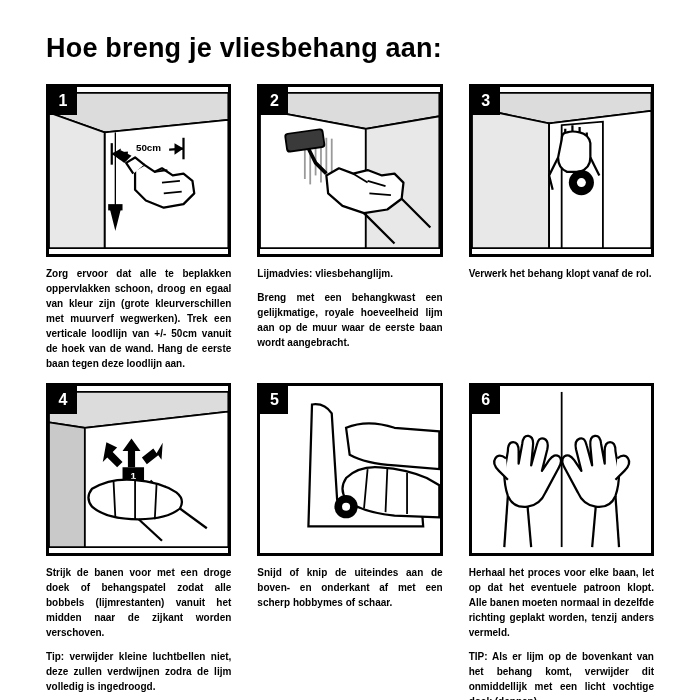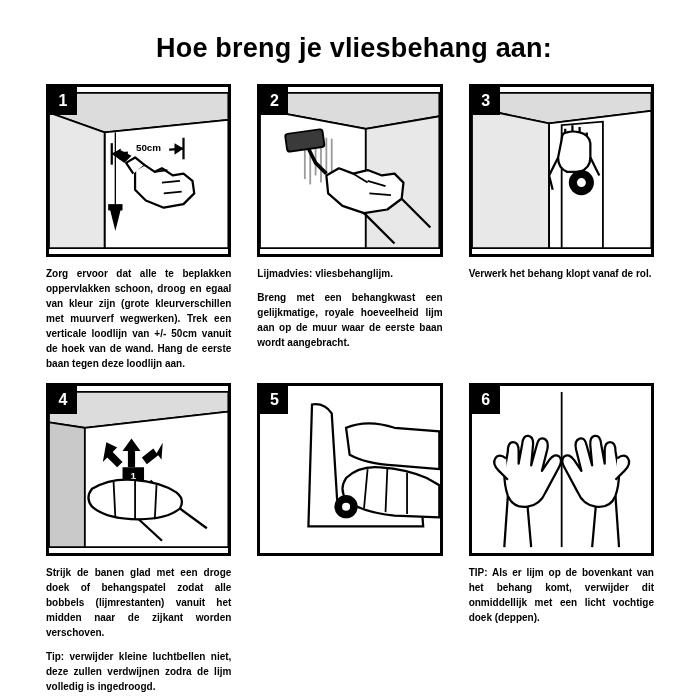--- a/index.html
+++ b/index.html
@@ -18,23 +18,22 @@
     position: relative;
     width: 700px;
     height: 700px;
     box-sizing: border-box;
     padding: 34px 46px 0 46px;
   }
   .title {
     font-size: 27px;
     font-weight: bold;
     letter-spacing: 0.2px;
-    margin: 0 0 20px 8px;
+    margin: 0 0 20px 0;
     line-height: 1.1;
-    text-align: center;
   }
   .grid {
     display: grid;
     grid-template-columns: repeat(3, 1fr);
     column-gap: 26px;
     row-gap: 12px;
   }
   .step {
     width: 100%;
   }
@@ -212,21 +211,21 @@
           <rect x="82" y="84" width="24" height="16" fill="#000"></rect>
           <text x="94" y="97" font-family="Liberation Sans, sans-serif" font-size="11" font-weight="bold" fill="#fff" text-anchor="middle">1</text>
 
           <path d="M48 108 Q68 96 94 98 Q124 100 142 112 Q152 120 146 130 Q132 142 100 142 Q64 142 48 128 Q40 118 48 108 Z" fill="#fff" stroke="#000" stroke-width="2.5"></path>
           <path d="M72 100 L74 140 M96 98 L96 142 M120 102 L118 142" fill="none" stroke="#000" stroke-width="2"></path>
           <path d="M146 130 L176 152" fill="none" stroke="#000" stroke-width="2.5"></path>
           <path d="M100 142 L126 166" fill="none" stroke="#000" stroke-width="2.5"></path>
         </svg>
       </div>
       <div class="caption">
-        <p>Strijk de banen glad met een droge doek of behangspatel zodat alle bobbels (lijmrestanten) vanuit het midden naar de zijkant worden verschoven.</p>
+        <p>Strijk de banen voor met een droge doek of behangspatel zodat alle bobbels (lijmrestanten) vanuit het midden naar de zijkant worden verschoven.</p>
         <p>Tip: verwijder kleine luchtbellen niet, deze zullen verdwijnen zodra de lijm volledig is ingedroogd.</p>
       </div>
     </div>
 
     <div class="step">
       <div class="panel">
         <div class="badge">5</div>
         <svg viewBox="0 0 200 173">
 
           <path d="M58 14 Q72 12 80 24 L86 120 L180 124 L182 150 L54 150 Z" fill="#fff" stroke="#000" stroke-width="2.5"></path>
@@ -235,20 +234,23 @@
           <path d="M96 40 Q120 30 150 40 L200 44 L200 86 L150 82 Q118 80 100 70 Z" fill="#fff" stroke="#000" stroke-width="2.5"></path>
 
           <path d="M96 96 Q110 82 134 84 Q164 86 186 96 L200 104 L200 140 L150 138 Q112 134 96 120 Q88 108 96 96 Z" fill="#fff" stroke="#000" stroke-width="2.5"></path>
           <path d="M120 86 L116 130 M142 86 L140 134 M164 90 L164 136" fill="none" stroke="#000" stroke-width="2"></path>
 
           <ellipse cx="96" cy="128" rx="13" ry="13" fill="#000"></ellipse>
           <ellipse cx="96" cy="128" rx="4.5" ry="4.5" fill="#fff"></ellipse>
           <path d="M96 128 L150 142" stroke="#000" stroke-width="0"></path>
         </svg>
       </div>
+      <div class="caption">
+        <p>Snijd of knip de uiteindes aan de boven- en onderkant af met een scherp hobbymes of schaar.</p>
+      </div>
     </div>
 
     <div class="step">
       <div class="panel">
         <div class="badge">6</div>
         <svg viewBox="0 0 200 173">
 
           <rect x="0" y="0" width="200" height="173" fill="#fff"></rect>
           <line x1="100" y1="0" x2="100" y2="173" stroke="#000" stroke-width="2"></line>
 
@@ -261,18 +263,19 @@
 
           <g fill="#fff" stroke="#000" stroke-width="2.5" stroke-linejoin="round">
             <path d="M160 66 Q160 56 154 56 Q148 56 148 66 L148 80 L144 58 Q143 48 137 49 Q131 50 132 60 L134 82 L128 60 Q126 50 120 52 Q114 54 116 64 L122 88 L114 76 Q108 68 103 72 Q98 76 104 86 L118 112 Q124 126 138 128 Q154 130 160 116 Q164 104 164 90 Z"></path>
             <path d="M162 74 Q170 68 174 74 Q178 80 170 88 L160 98"></path>
           </g>
           <path d="M138 128 L134 173" fill="none" stroke="#000" stroke-width="2.5"></path>
           <path d="M160 116 L164 173" fill="none" stroke="#000" stroke-width="2.5"></path>
         </svg>
       </div>
       <div class="caption">
+        <p>Herhaal het proces voor elke baan, let op dat het eventuele patroon klopt. Alle banen moeten normaal in dezelfde richting geplakt worden, tenzij anders vermeld.</p>
         <p>TIP: Als er lijm op de bovenkant van het behang komt, verwijder dit onmiddellijk met een licht vochtige doek (deppen).</p>
       </div>
     </div>
 
   </div>
 </div>
 
 </body></html>

